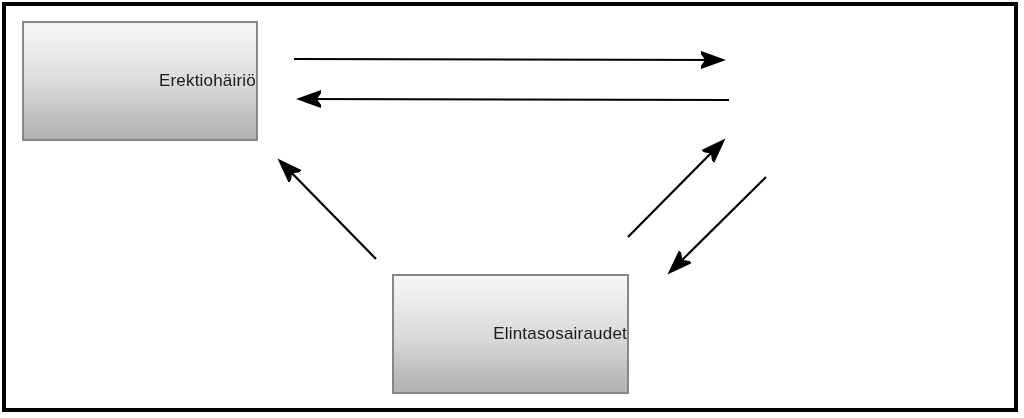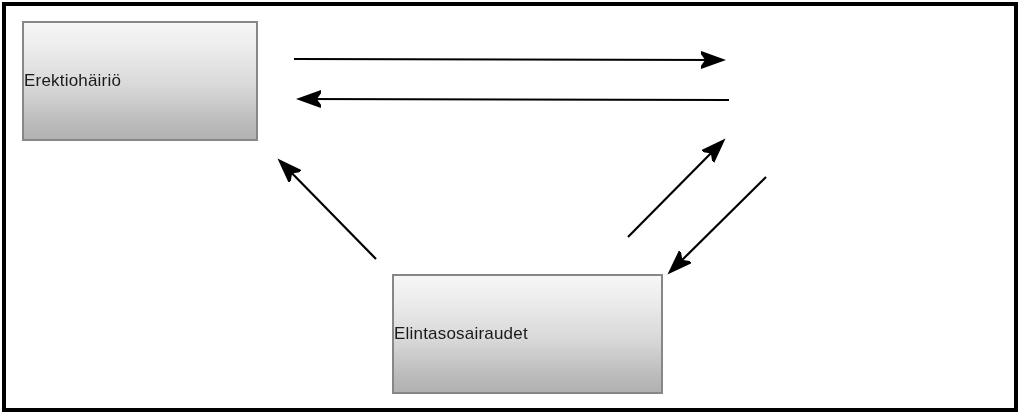--- a/index.html
+++ b/index.html
@@ -29,21 +29,21 @@
     box-sizing: border-box;
     background: #ffffff;
   }
   .node {
     position: absolute;
     box-sizing: border-box;
     border: 2px solid #878787;
     background: linear-gradient(to bottom, #f6f6f6 0%, #eeeeee 18%, #d8d8d8 55%, #b9b9b9 88%, #b2b2b2 100%);
     display: flex;
     align-items: center;
-    justify-content: flex-start;
+    justify-content: flex-end;
     color: #1a1a1a;
     font-size: 17px;
     font-family: "Liberation Sans", sans-serif;
     letter-spacing: 0.2px;
     line-height: 1.1;
     text-align: center;
     user-select: none;
   }
   #edges {
     position: absolute;
@@ -81,16 +81,16 @@
 
       <line x1="766" y1="177" x2="671" y2="271" stroke-width="2.2" marker-end="url(#ah)" stroke="#000000"></line>
     </g>
   </svg>
 
   <div class="node" id="node-erektiohairio" style="left: 22px; top: 21px; width: 236px; height: 120px; border-color: rgb(135, 135, 135);">
     <span>Erektiohäiriö</span>
   </div>
 
 
-  <div class="node" id="node-elintasosairaudet" style="left: 392px; top: 274px; width: 271px; height: 120px; border-color: rgb(135, 135, 135);">
+  <div class="node" id="node-elintasosairaudet" style="left: 392px; top: 274px; width: 237px; height: 120px; border-color: rgb(135, 135, 135);">
     <span>Elintasosairaudet</span>
   </div>
 </div>
 
 </body></html>

